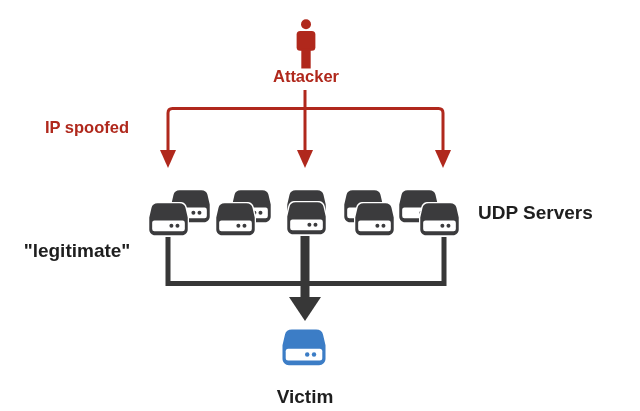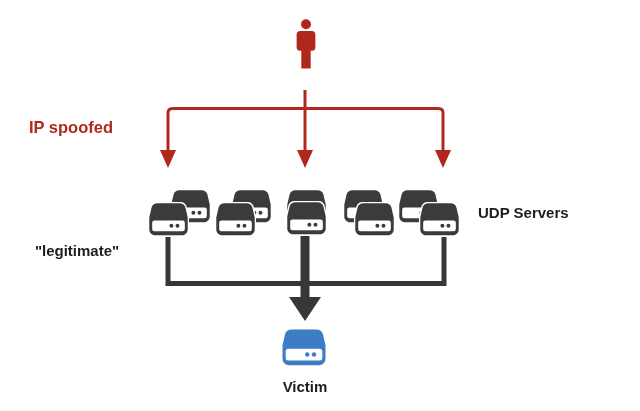--- a/index.html
+++ b/index.html
@@ -3,27 +3,27 @@
 <meta charset="utf-8">
 <style>
   html,body{margin:0;padding:0;background:#fff;}
   .canvas{
     position:relative;width:640px;height:411px;background:#ffffff;
     font-family:"Liberation Sans","DejaVu Sans",sans-serif;overflow:hidden;
   }
   .abs{position:absolute;}
   .label{font-weight:700;text-align:center;line-height:21px;}
   .label.red{color:#B0281C;font-size:16.5px;}
-  .label.dark{color:#1E1E1E;font-size:15px;}
+  .label.dark{color:#1E1E1E;font-size:19px;}
   .label .ln{display:block;}
   .attacker-label{left:246px;top:66px;width:120px;font-size:17.5px;}
-  .ip-label{left:9px;top:117px;width:124px;}
+  .ip-label{left:25px;top:117px;width:124px;}
   .udp-label{left:478px;top:202px;width:130px;text-align:left;font-size:17px;}
   .legit-label{left:14px;top:240px;width:126px;}
-  .victim-label{left:255px;top:376px;width:100px;font-size:17px;}
+  .victim-label{left:255px;top:386px;width:100px;font-size:17px;}
   .arrow-layer{left:0;top:0;}
   .server-group{position:absolute;top:189px;width:62px;height:48px;}
   .srv{position:absolute;width:41px;height:34px;}
   .victim-icon{left:281px;top:328px;}
   .attacker-icon{left:291px;top:19px;}
 </style>
 </head>
 <body>
 
 <div class="canvas">
@@ -44,20 +44,23 @@
       </g>
     </defs>
   </svg>
 
   <svg class="abs attacker-icon" width="30" height="50" viewBox="0 0 20 48">
     <circle cx="10" cy="5" r="4.8" fill="#B0281C"></circle>
     <rect x="1" y="11.5" width="18" height="19" rx="3.4" fill="#B0281C"></rect>
     <rect x="5.5" y="28" width="9" height="19.5" fill="#B0281C"></rect>
   </svg>
 
+  <div class="abs label red attacker-label">
+    <span>Attacker</span>
+  </div>
 
   <div class="abs label red ip-label">
     <span class="ln">IP spoofed</span>
   </div>
 
   <div class="abs label dark udp-label">
     <span>UDP Servers</span>
   </div>
 
   <div class="abs label dark legit-label">

